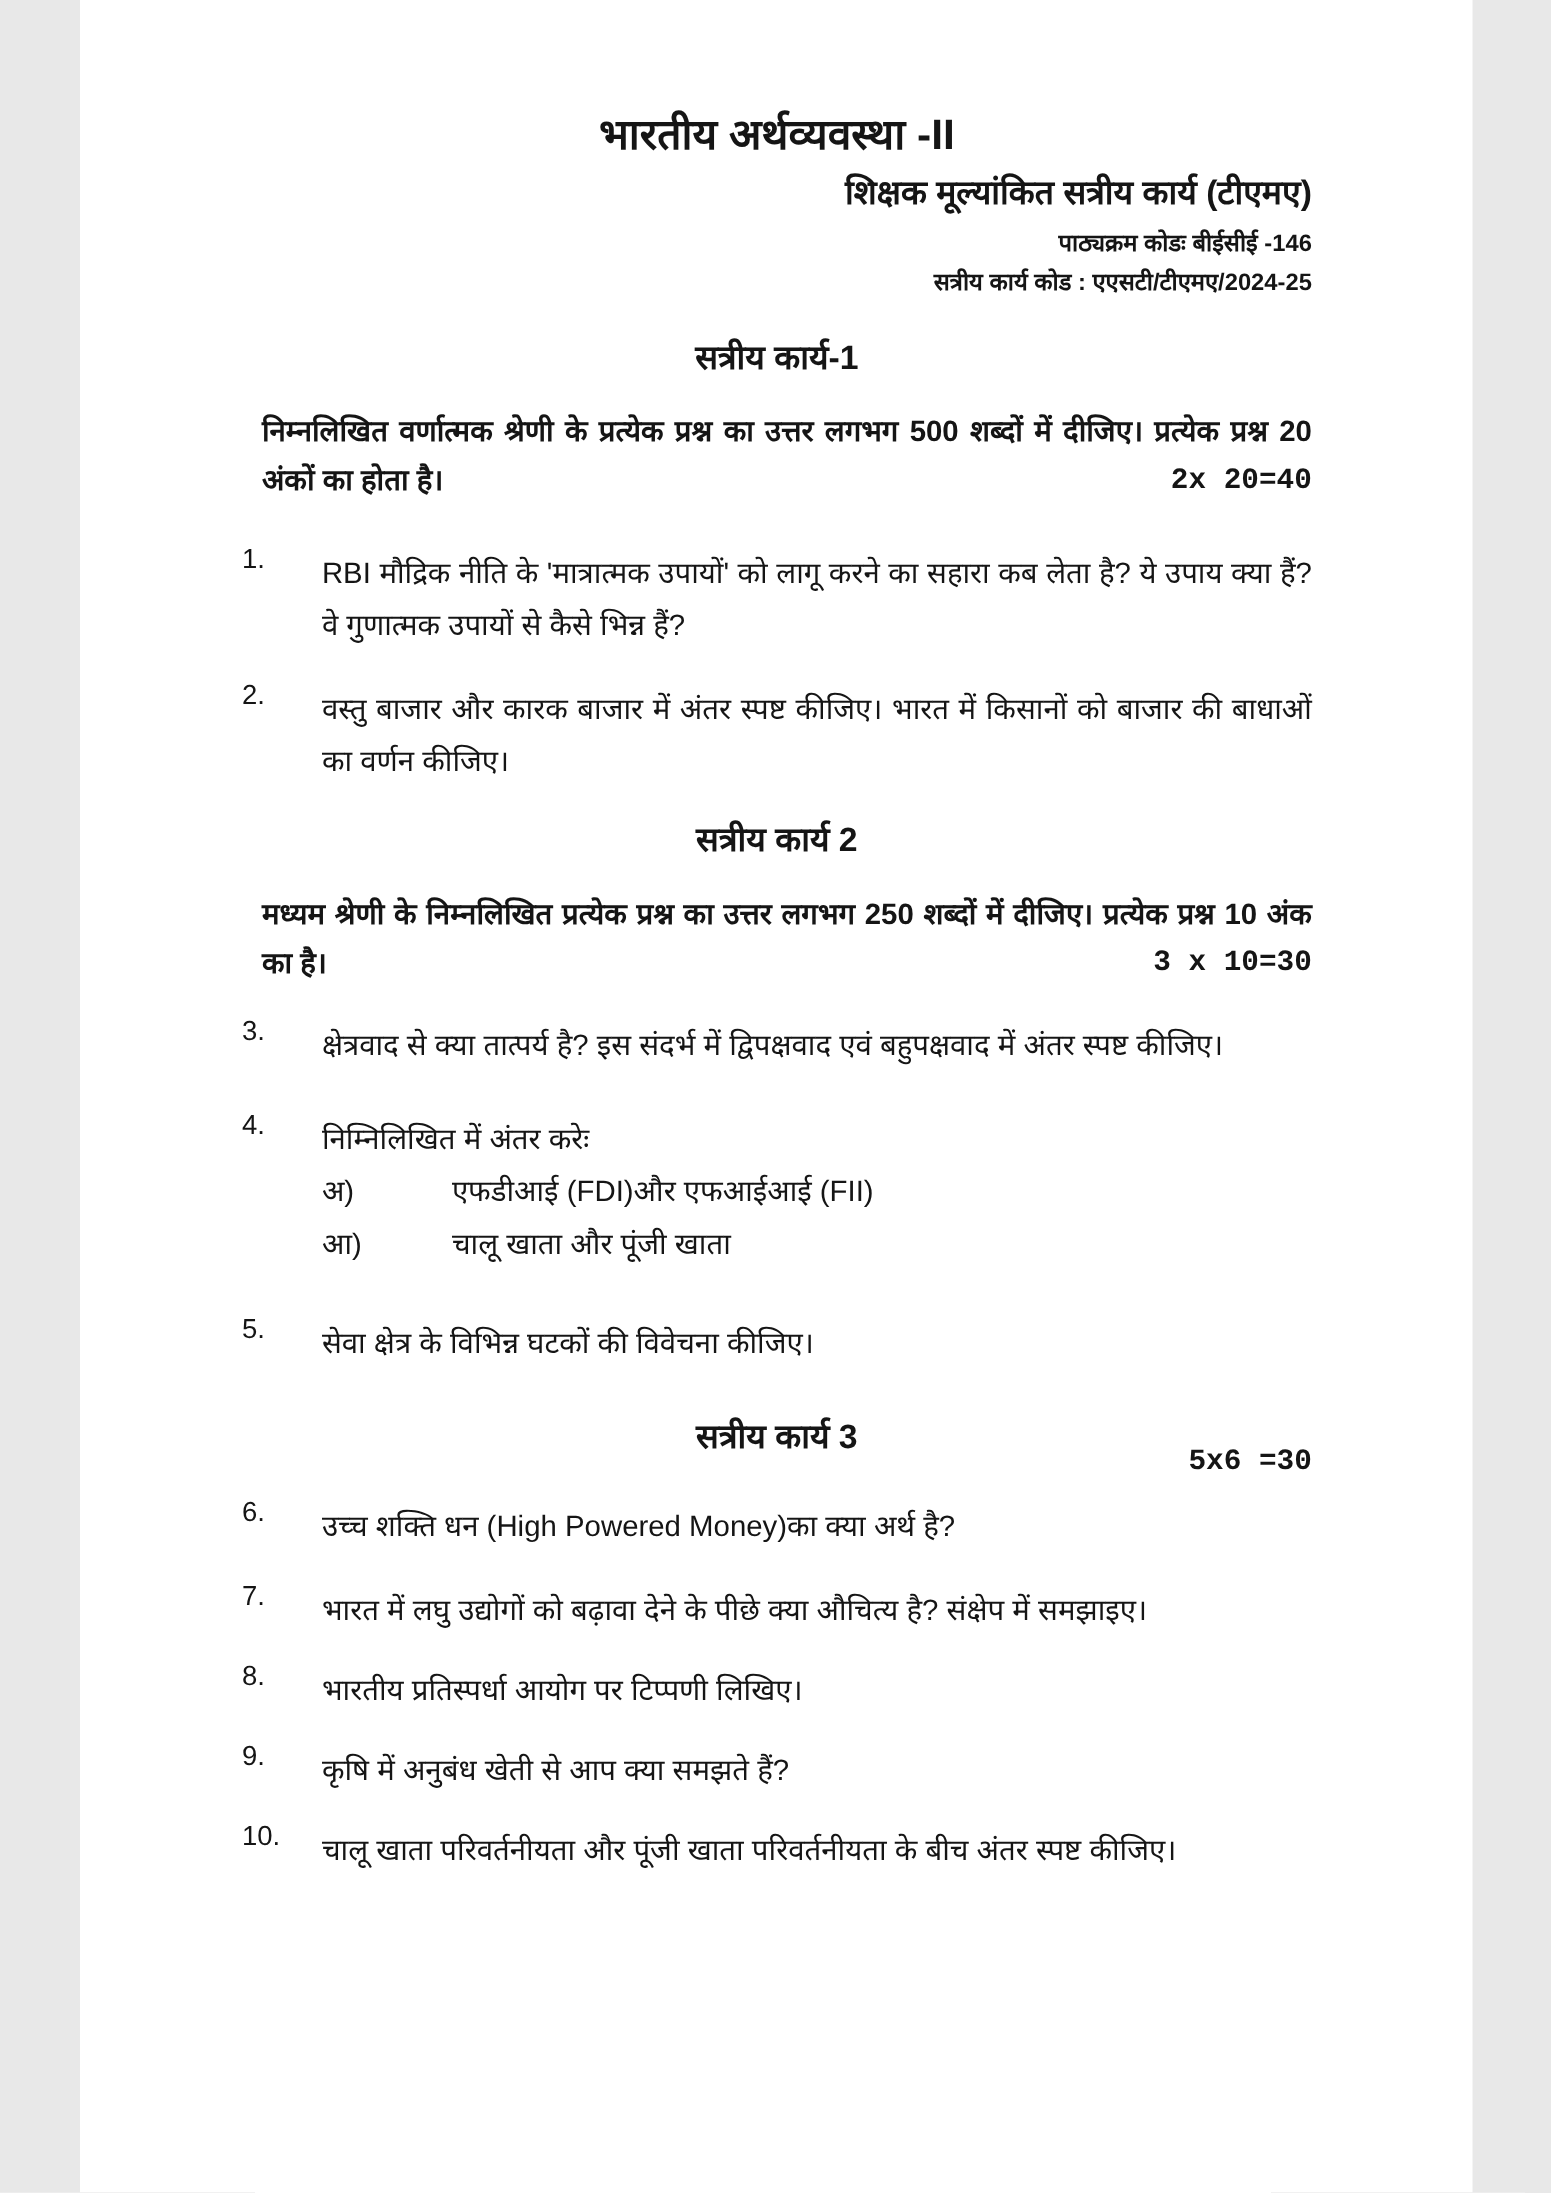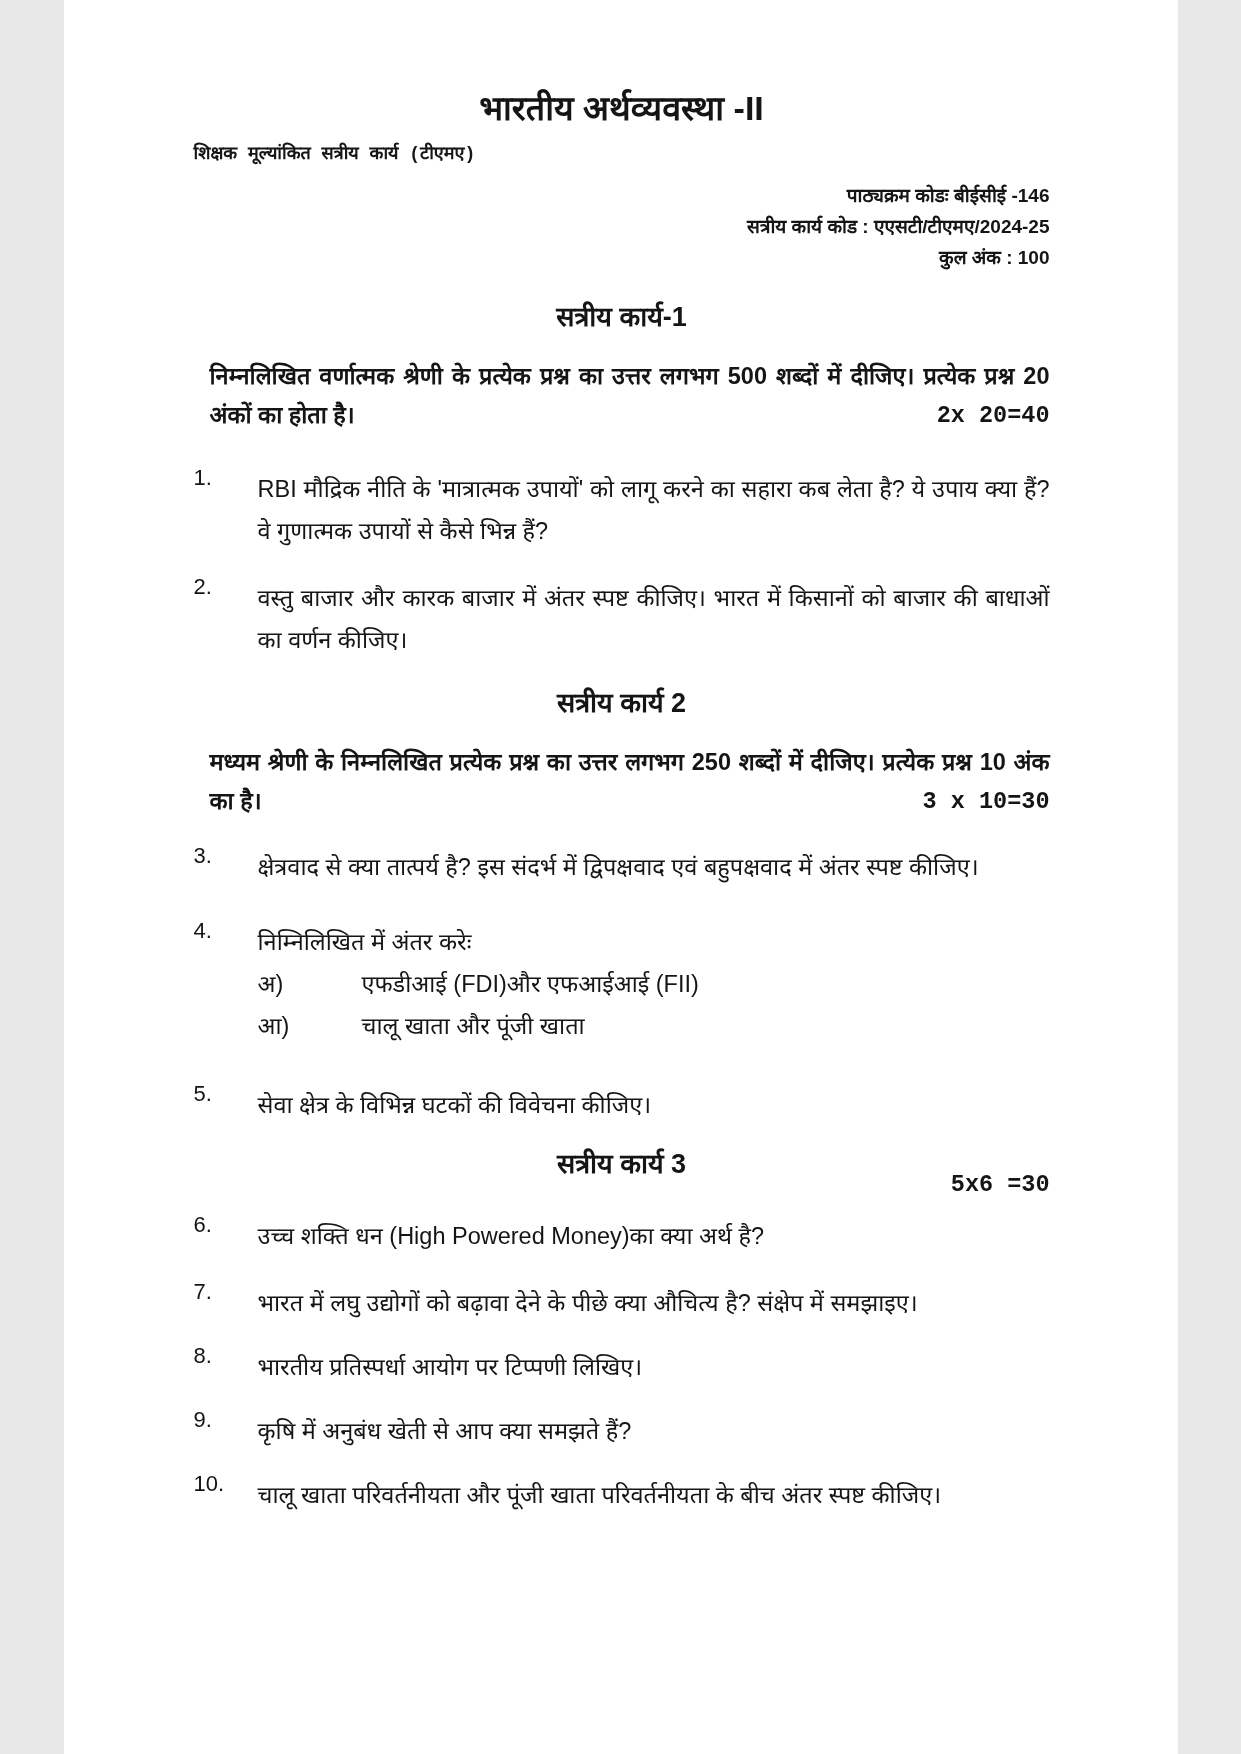--- a/index.html
+++ b/index.html
@@ -19,43 +19,42 @@
   }
   .doc-title {
     margin: 0;
     text-align: center;
     font-size: 34px;
     font-weight: 700;
     line-height: 44px;
   }
   .doc-subtitle {
     margin: 6px 0 0 0;
-    text-align: left;
-    font-size: 18px;
+    text-align: right;
+    font-size: 27px;
     font-weight: 700;
     line-height: 36px;
-    font-family: Liberation Mono, monospace;
   }
   .meta {
     margin-top: 8px;
     text-align: right;
     font-size: 19px;
     font-weight: 700;
     line-height: 31px;
   }
   .sec-heading {
     margin: 0;
     text-align: center;
     font-size: 27px;
     font-weight: 700;
     line-height: 36px;
   }
   .sec-heading.s1 { margin-top: 26px; }
   .sec-heading.s2 { margin-top: 24px; }
-  .sec-heading.s3 { margin-top: 20px; }
+  .sec-heading.s3 { margin-top: 36px; }
   .instruction {
     position: relative;
     margin: 22px 0 0 16px;
     font-size: 23.5px;
     font-weight: 700;
     line-height: 39px;
     text-align: justify;
   }
   .instruction .marks {
     position: absolute;
@@ -89,21 +88,20 @@
 
 <div class="page">
   <div class="content">
 
     <header>
       <h1 class="doc-title">भारतीय अर्थव्यवस्था -II</h1>
       <h2 class="doc-subtitle">शिक्षक मूल्यांकित सत्रीय कार्य (टीएमए)</h2>
       <div class="meta">
         <div>पाठ्यक्रम कोडः बीईसीई -146</div>
         <div>सत्रीय कार्य कोड : एएसटी/टीएमए/2024-25</div>
-        <div>कुल अंक : 100</div>
       </div>
     </header>
 
     <section>
       <h3 class="sec-heading s1">सत्रीय कार्य-1</h3>
       <p class="instruction">
         <span>निम्नलिखित वर्णात्मक श्रेणी के प्रत्येक प्रश्न का उत्तर लगभग 500 शब्दों में दीजिए। प्रत्येक प्रश्न 20 अंकों का होता है।</span>
         <span class="marks">2x 20=40</span>
       </p>
 

